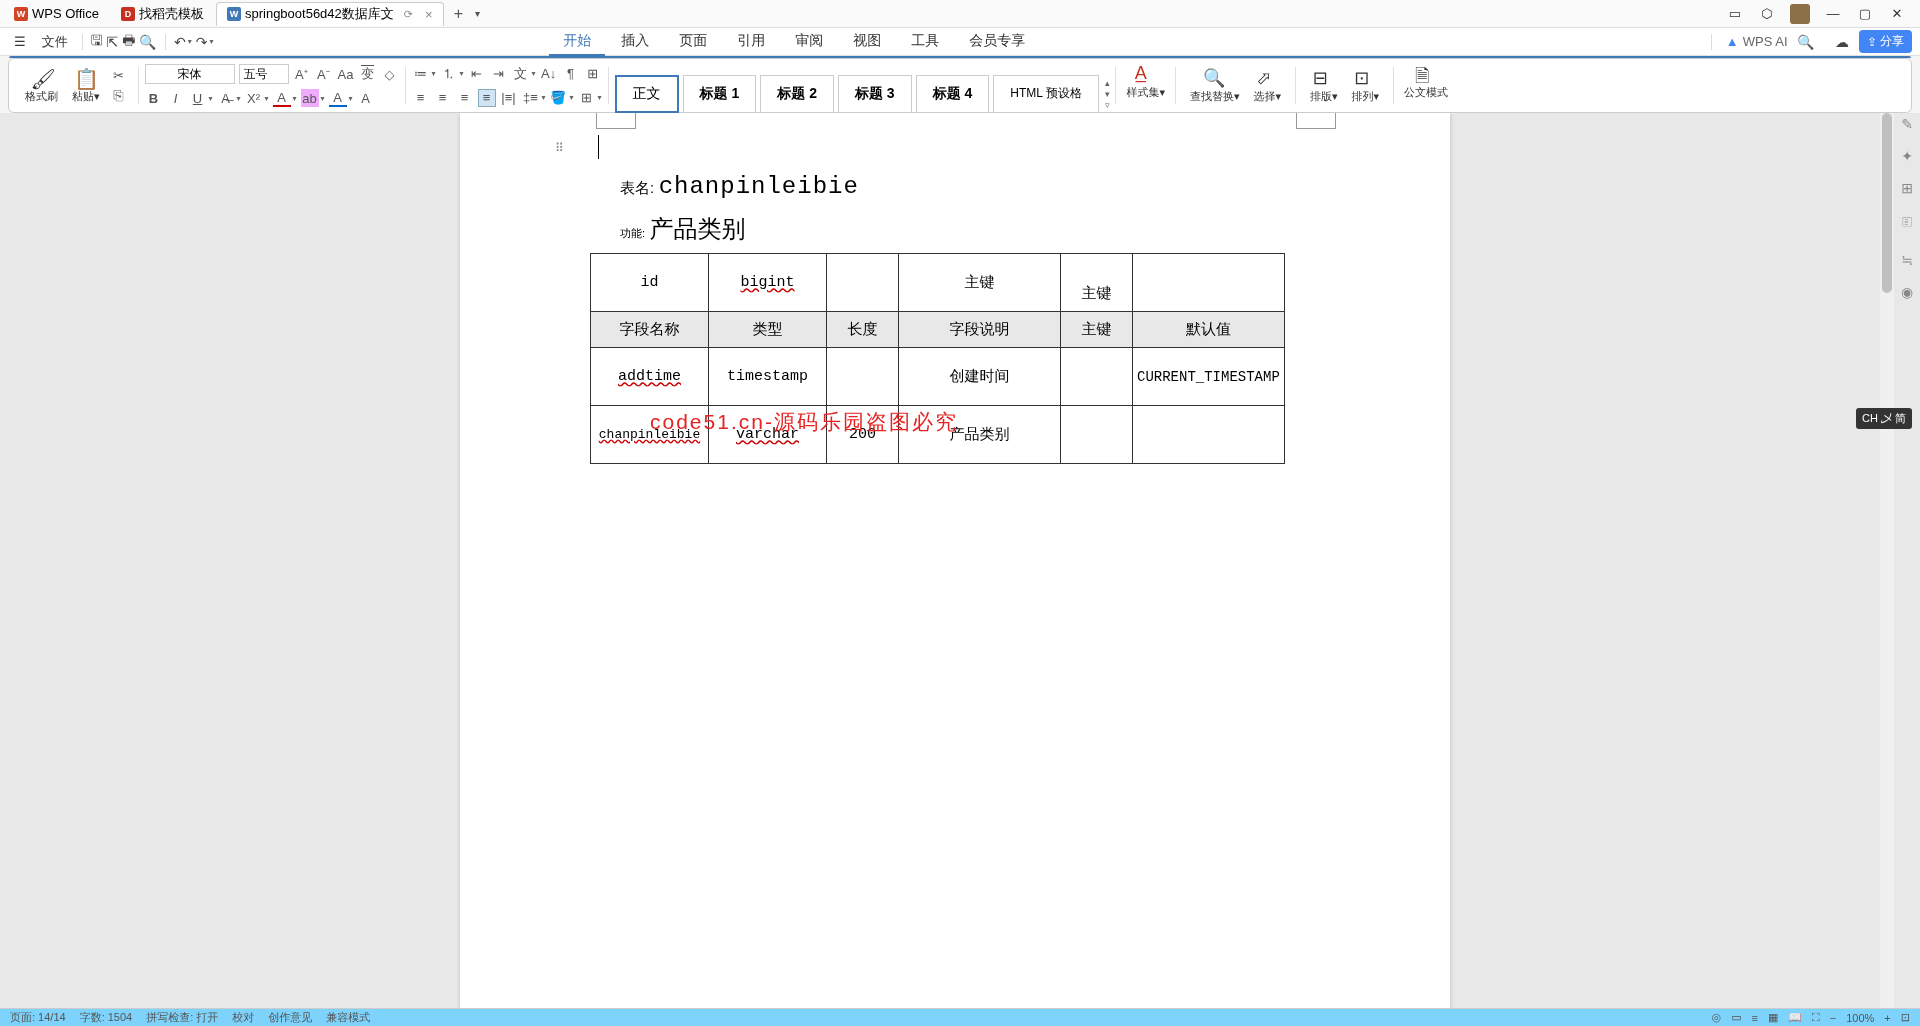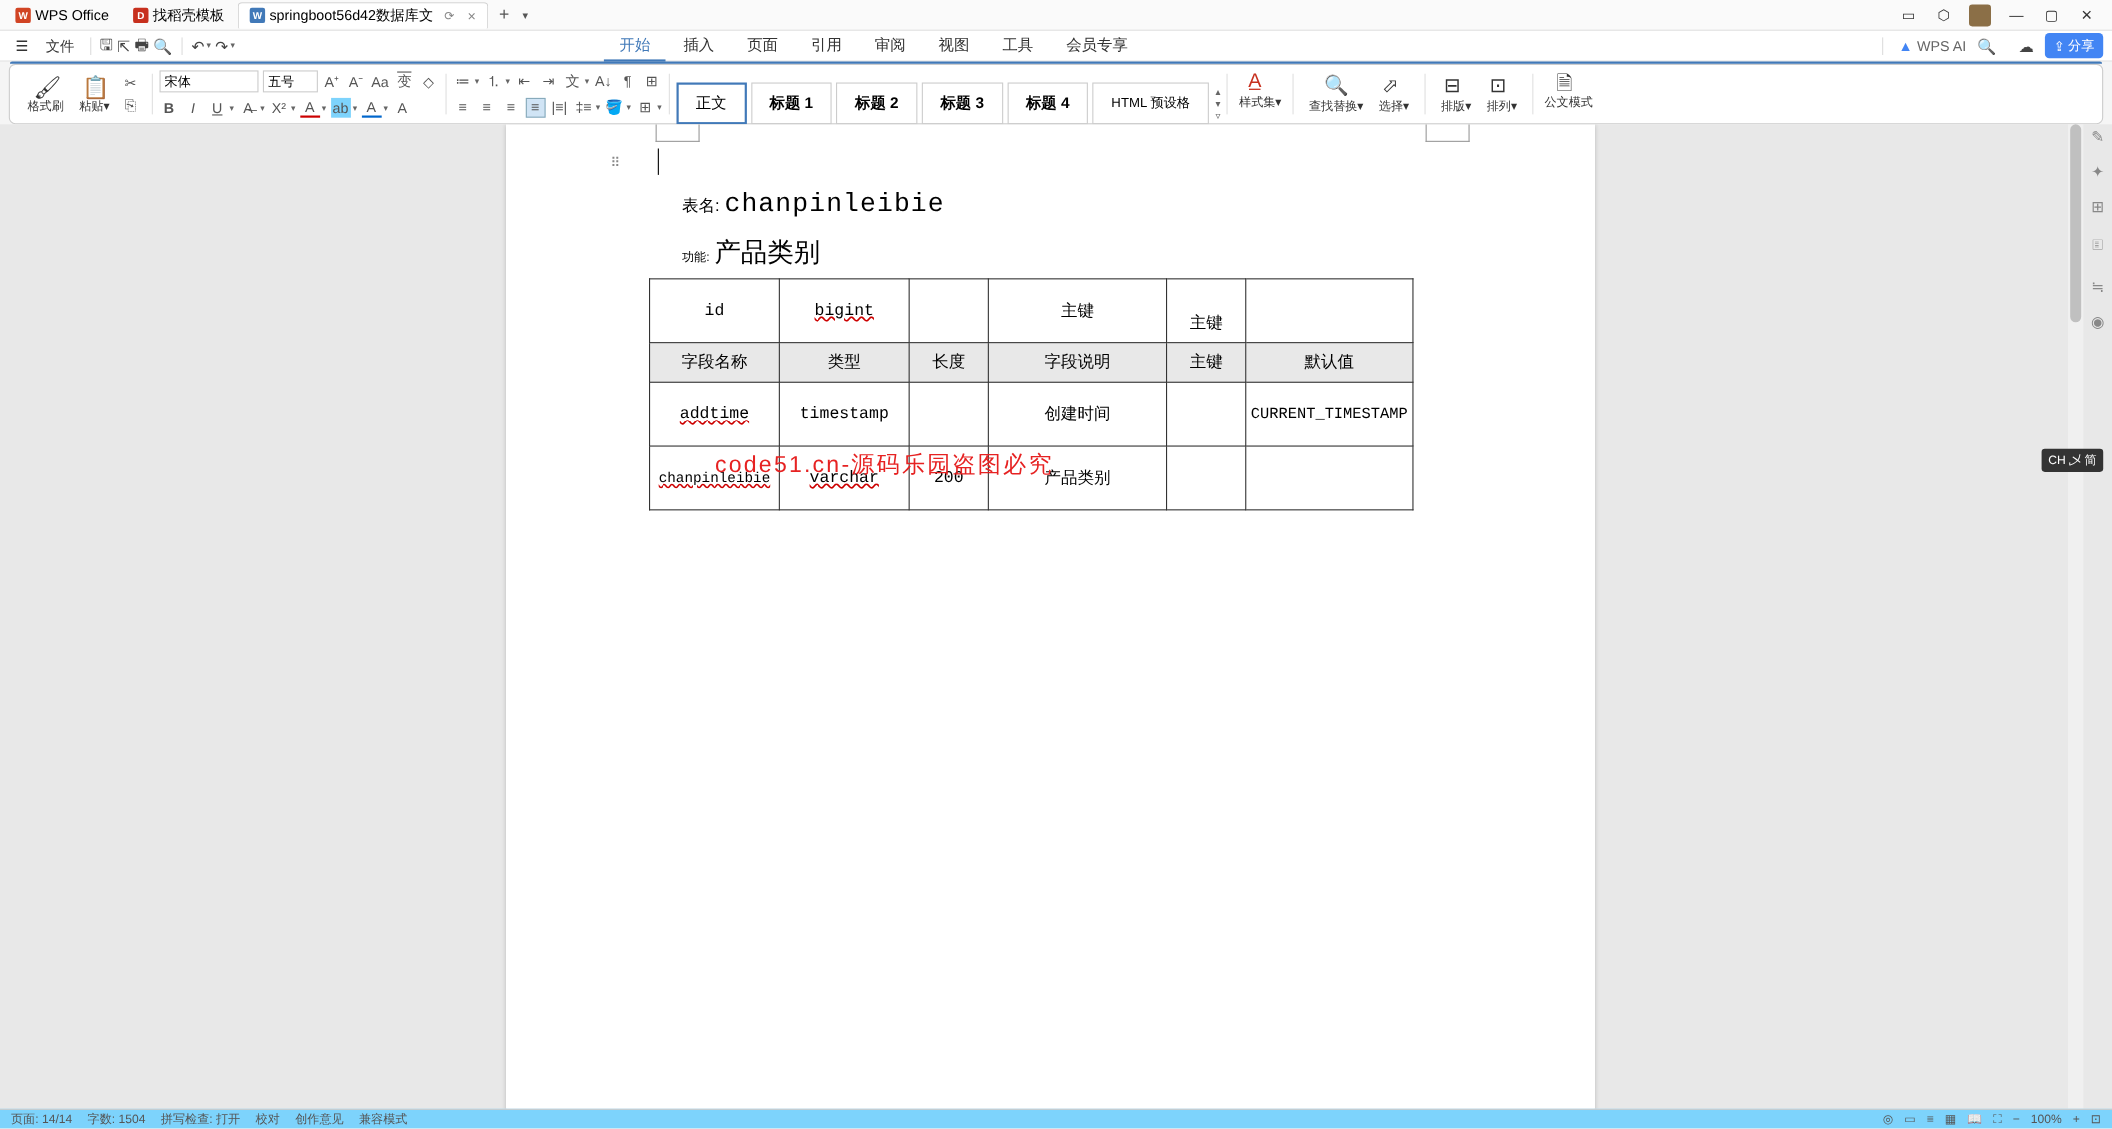--- a/index.html
+++ b/index.html
@@ -35,21 +35,21 @@
 
 .ribbon { background: #fff; border: 1px solid #ccc; margin: 2px 8px; border-radius: 6px; display: flex; align-items: stretch; padding: 4px 8px; gap: 4px; height: 55px; position: relative; }
 .ribbon::before { content: ""; position: absolute; top: -3px; left: 0; right: 0; height: 2px; background: #4179b8; border-radius: 6px 6px 0 0; }
 .rib-group-h { display: flex; align-items: center; gap: 6px; padding: 0 4px; }
 .rib-big { display: flex; flex-direction: column; align-items: center; gap: 0px; font-size: 11px; color: #333; padding: 0 4px; }
 .rib-big svg, .rib-big .big-icon { width: 22px; height: 22px; }
 .rib-label { font-size: 11px; color: #333; }
 .rib-vsep { width: 1px; background: #e0e0e0; margin: 4px 2px; }
 .rib-col { display: flex; flex-direction: column; justify-content: space-around; gap: 3px; }
 .rib-row { display: flex; align-items: center; gap: 4px; }
-.font-select { border: 1px solid #ccc; height: 20px; width: 90px; font-size: 12px; padding: 0 4px; background: #fff; }
+.font-select { border: 1px solid #ccc; height: 20px; width: 90px; font-size: 12px; padding: 0 4px; background: #fff; text-align: center; }
 .size-select { border: 1px solid #ccc; height: 20px; width: 50px; font-size: 12px; padding: 0 4px; background: #fff; }
 .ri { width: 18px; height: 18px; display: flex; align-items: center; justify-content: center; color: #555; font-size: 13px; }
 .ri-b { font-weight: bold; }
 .ri-i { font-style: italic; }
 .ri-u { text-decoration: underline; }
 .dd-arrow { font-size: 8px; color: #666; margin-left: -2px; }
 .style-box { border: 1px solid #ccc; padding: 6px 16px; text-align: center; font-size: 14px; min-width: 55px; display: flex; align-items: center; justify-content: center; height: 38px; }
 .style-box.bold { font-weight: bold; }
 .style-row { display: flex; gap: 4px; align-items: center; margin-top: 16px; }
 .style-scroll { display: flex; flex-direction: column; gap: 1px; font-size: 9px; color: #666; padding-left: 2px; }
@@ -178,21 +178,21 @@
       <span class="ri ri-b">B</span>
       <span class="ri ri-i">I</span>
       <span class="ri ri-u">U</span>
         <span class="dd-arrow">▾</span>
       <span class="ri">A̶</span>
         <span class="dd-arrow">▾</span>
       <span class="ri">X²</span>
         <span class="dd-arrow">▾</span>
       <span class="ri" style="border-bottom:2px solid #c00">A</span>
         <span class="dd-arrow">▾</span>
-      <span class="ri" style="background:#7dd3fc">ab</span>
+      <span class="ri" style="background:#f0abfc">ab</span>
         <span class="dd-arrow">▾</span>
       <span class="ri" style="border-bottom:2px solid #06c">A</span>
         <span class="dd-arrow">▾</span>
       <span class="ri">A</span>
     </div>
   </div>
   <div class="rib-vsep"></div>
 
   <div class="rib-col">
     <div class="rib-row">

